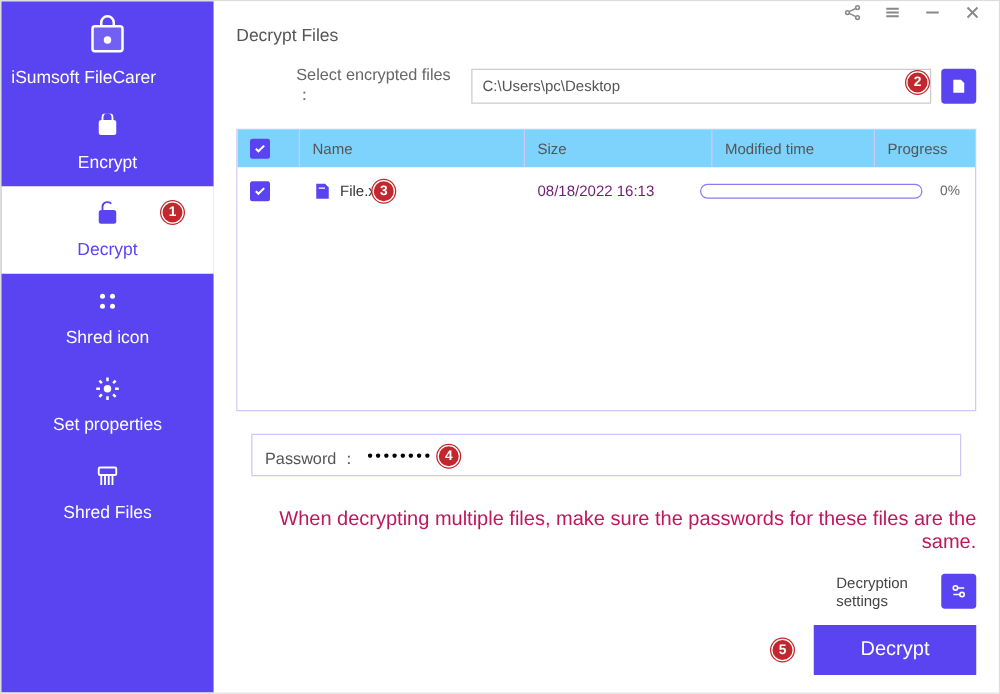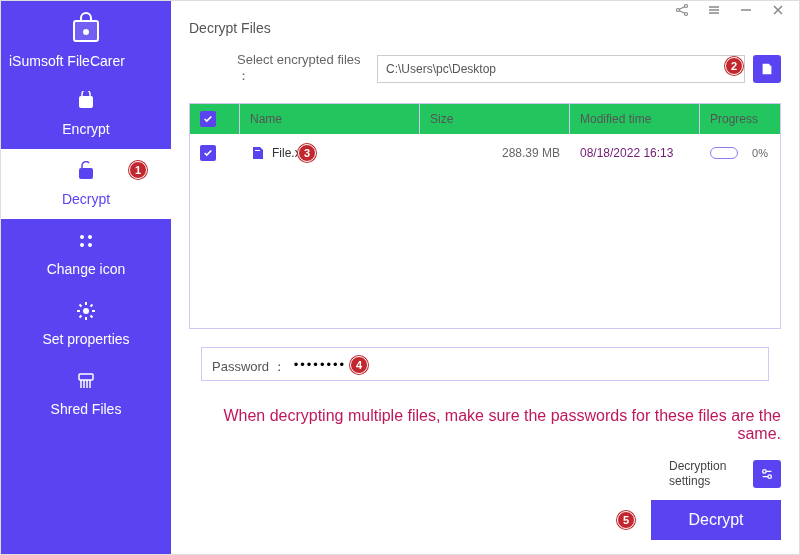--- a/index.html
+++ b/index.html
@@ -23,21 +23,21 @@
   .content { flex: 1; padding: 0 18px 14px 18px; display: flex; flex-direction: column; }
 
   .section-title { font-size: 14px; color: #555; margin: 2px 0 16px; }
 
   .path-row { display: flex; align-items: center; gap: 8px; margin-bottom: 18px; position: relative; }
   .path-label { font-size: 13px; color: #666; width: 132px; margin-left: 48px; }
   .path-input { flex: 1; height: 28px; border: 1px solid #ccc; padding: 0 8px; font-size: 12px; color: #555; }
   .browse-btn { width: 28px; height: 28px; background: #5a44f2; color: #fff; display: flex; align-items: center; justify-content: center; cursor: pointer; border-radius: 3px; }
 
   .file-table-wrap { border: 1px solid #cfc7f6; flex: 0 0 226px; display: flex; flex-direction: column; overflow: hidden; }
-  .thead { display: flex; background: #22c55e; height: 30px; align-items: center; font-size: 12px; color: #555; }
+  .thead { display: flex; background: #7dd3fc; height: 30px; align-items: center; font-size: 12px; color: #555; }
   .th { padding: 0 10px; display: flex; align-items: center; gap: 6px; border-right: 1px solid #cfc7f6; height: 100%; }
   .th:last-child { border-right: none; }
   .th-check { width: 50px; }
   .th-name { width: 180px; }
   .th-size { width: 150px; }
   .th-mtime { width: 130px; }
   .th-prog { flex: 1; }
   .tbody { flex: 1; background: #fff; }
   .trow { display: flex; align-items: center; height: 38px; font-size: 12px; color: #333; position: relative; }
   .td { padding: 0 10px; display: flex; align-items: center; gap: 6px; }
@@ -51,21 +51,21 @@
   .file-icon { width: 16px; height: 16px; color: #5a44f2; }
   .progress-bar { flex: 1; height: 12px; border: 1px solid #8a7bf5; border-radius: 8px; background: #fff; }
   .progress-pct { font-size: 11px; color: #666; width: 24px; text-align: right; }
 
   .pwd-row { display: flex; align-items: flex-end; gap: 8px; margin: 18px 12px 6px; border: 1px solid #cfc7f6; padding: 4px 10px; position: relative; }
   .pwd-label { font-size: 13px; color: #555; }
   .pwd-input { flex: 1; height: 24px; border: none; outline: none; font-size: 13px; letter-spacing: 2px; }
 
   .warn { font-size: 16px; color: #be185d; text-align: right; margin: 20px 0 10px; }
 
-  .footer-row { display: flex; justify-content: flex-end; align-items: center; gap: 12px; margin-top: 6px; position: relative; }
+  .footer-row { display: flex; justify-content: flex-end; align-items: flex-start; gap: 12px; margin-top: 6px; position: relative; }
   .dec-settings { font-size: 12px; color: #444; line-height: 1.2; text-align: left; width: 72px; }
   .settings-btn { width: 28px; height: 28px; background: #5a44f2; border-radius: 3px; display: flex; align-items: center; justify-content: center; color: #fff; cursor: pointer; }
 
   .action-row { display: flex; justify-content: flex-end; margin-top: 12px; align-items: center; gap: 12px; position: relative; }
   .decrypt-btn { background: #5a44f2; color: #fff; border: none; width: 130px; height: 40px; font-size: 16px; cursor: pointer; }
 
   .callout { position: absolute; width: 18px; height: 18px; border-radius: 50%; background: #c1272d; color: #fff; font-size: 11px; font-weight: bold; display: flex; align-items: center; justify-content: center; border: 1px solid #fff; box-shadow: 0 0 0 1px #c1272d; z-index: 5; }
 </style>
 </head>
 <body>
@@ -106,21 +106,21 @@
       </div>
       <div class="nav-item">
         <span class="nav-icon">
           <svg viewBox="0 0 20 20" fill="#fff">
               <circle cx="6" cy="6" r="2"></circle>
               <circle cx="14" cy="6" r="2"></circle>
               <circle cx="6" cy="14" r="2"></circle>
               <circle cx="14" cy="14" r="2"></circle>
             </svg>
         </span>
-        <span>Change icon</span>
+        <span>Shred icon</span>
       </div>
       <div class="nav-item">
         <span class="nav-icon">
           <svg viewBox="0 0 20 20" fill="#fff">
               <circle cx="10" cy="10" r="3"></circle>
               <path d="M10 1v3M10 16v3M1 10h3M16 10h3M3.5 3.5l2 2M14.5 14.5l2 2M16.5 3.5l-2 2M5.5 14.5l-2 2" stroke="#fff" stroke-width="2"></path>
             </svg>
         </span>
         <span>Set properties</span>
       </div>
@@ -204,21 +204,20 @@
             </div>
             <div class="td td-name">
               <span class="file-icon">
                 <svg viewBox="0 0 16 16" fill="#5a44f2">
                     <path d="M3 2h7l3 3v9H3z"></path>
                     <rect x="5" y="5" width="5" height="1" fill="#fff"></rect>
                   </svg>
               </span>
               <span>File.xep</span>
             </div>
-            <div class="td td-size">288.39 MB</div>
             <div class="td td-mtime">08/18/2022 16:13</div>
             <div class="td td-prog">
               <div class="progress-bar"></div>
               <span class="progress-pct">0%</span>
             </div>
             <span class="callout" style="left:108px; top:10px;">3</span>
           </div>
         </div>
       </div>
 

